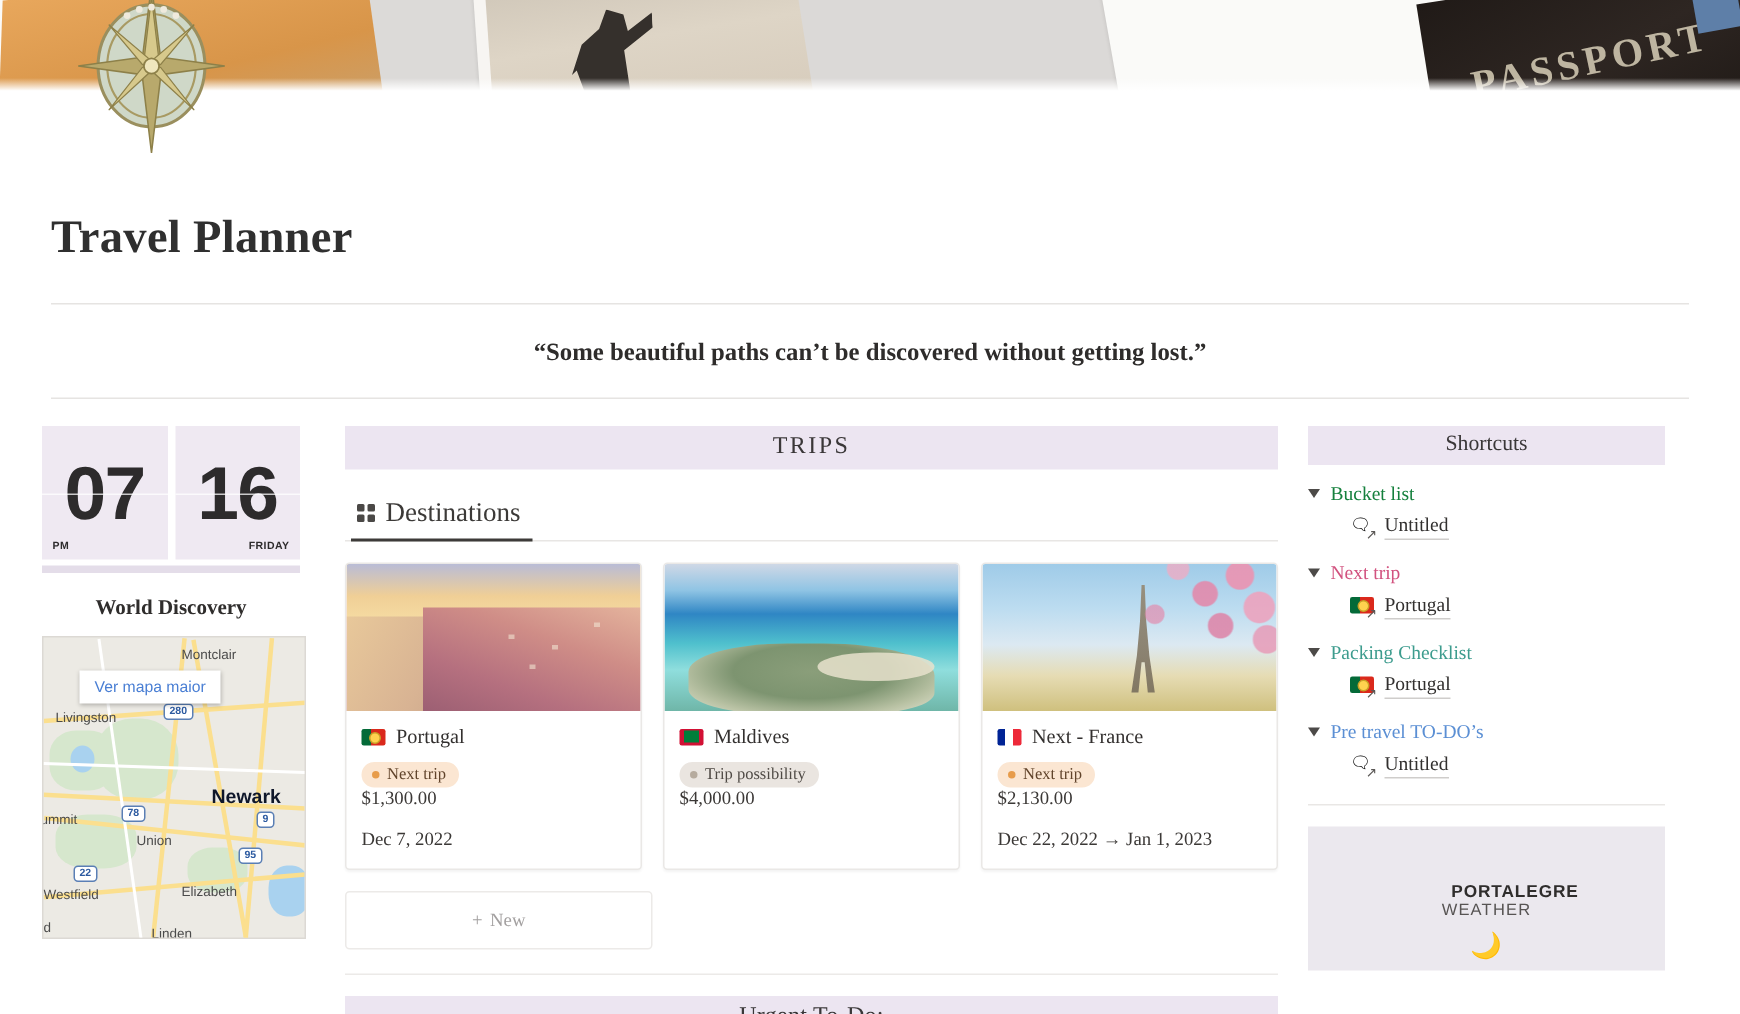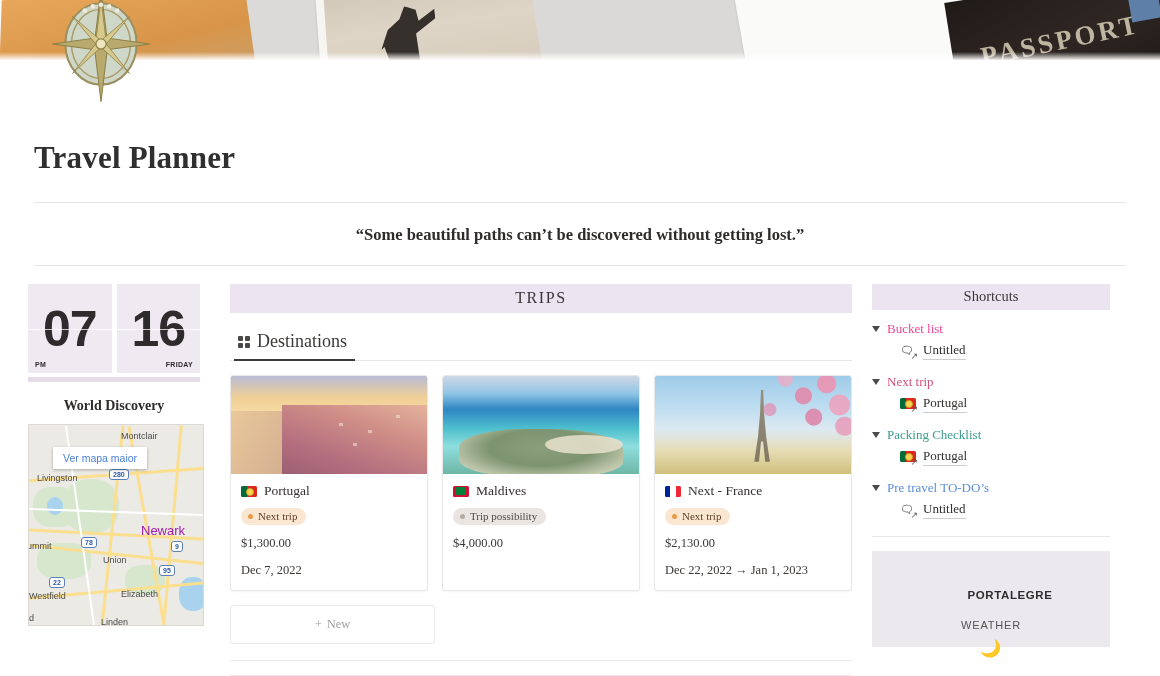--- a/index.html
+++ b/index.html
@@ -187,21 +187,21 @@
   .map-green { position: absolute; background: #d6e7cd; }
   .map-water { position: absolute; background: #a9d2ef; }
   .map-road  { position: absolute; background: #fbdf8e; }
   .map-road.white { background: #ffffff; }
   .map-lbl {
     position: absolute;
     font-family: "Liberation Sans", sans-serif;
     font-size: 9px; color: #4b4b4b;
     white-space: nowrap;
   }
-  .map-lbl.big { font-size: 13px; font-weight: normal; color: #a21caf; }
+  .map-lbl.big { font-size: 13px; font-weight: bold; color: #0f172a; }
   .shield {
     position: absolute;
     font-family: "Liberation Sans", sans-serif;
     font-size: 7px; font-weight: bold;
     color: #2c5aa0; background: #fff;
     border: 1.2px solid #5a7fb5; border-radius: 3px;
     padding: 1px 3px; line-height: 1;
   }
   .ver-mapa {
     position: absolute; left: 24px; top: 22px;
@@ -317,21 +317,20 @@
     font-size: 11px;
   }
   .badge .dot { width:5px; height:5px; border-radius:50%; display:block; }
   .badge.next { background: #fbe6d2; color: #60432a; }
   .badge.next .dot { background: #e79c4b; }
   .badge.poss { background: #eae5e0; color: #4f4a45; }
   .badge.poss .dot { background: #b6ab9e; }
   .card-price, .card-date {
     font-family: "Liberation Serif", serif;
     font-size: 12.5px; color: #3b3836;
-    margin-top: 11px;
   }
   .card-date { margin-top: 12px; }
 
   .new-btn {
     width: 205px; margin-top: 14px;
     border: 1px solid #eceae8;
     border-radius: 3px;
     padding: 11px 0;
     text-align: center;
     font-family: "Liberation Serif", serif;
@@ -386,21 +385,21 @@
     text-align: center;
   }
   .w-city {
     font-family: "Liberation Sans", sans-serif;
     font-size: 11.5px; font-weight: bold;
     letter-spacing: .6px; color: #2f2d2c; padding-left: 38px;
   }
   .w-sub {
     font-family: "Liberation Sans", sans-serif;
     font-size: 11px; letter-spacing: .8px; color: #575453;
-    margin-top: 18px;
+    margin-top: 0;
   }
   .w-moon { margin-top: 9px; font-size: 17px; color:#8d8a8e; line-height: 1; }
 </style>
 </head>
 <body>
 
 <div class="banner">
   <div class="banner-photo">
     <div class="bn-paper-left"></div>
     <div class="bn-cork"></div>
@@ -484,21 +483,21 @@
       <div class="map-road" style="left:82px;top:0;   width:3.2px; height:202px; transform:rotate(6deg)"></div>
       <div class="map-road" style="left:116px;top:0;  width:3px;   height:202px; transform:rotate(-10deg)"></div>
       <div class="map-road" style="left:142px;top:0;  width:2.6px; height:202px; transform:rotate(5deg)"></div>
       <div class="map-road white" style="left:50px;top:0; width:1.6px; height:202px; transform:rotate(-8deg)"></div>
       <div class="map-road white" style="left:0;top:86px; width:176px; height:1.6px; transform:rotate(2deg)"></div>
 
       <div class="map-lbl" style="left:92px; top:6px">Montclair</div>
       <div class="map-lbl" style="left:8px;  top:48px">Livingston</div>
       <div class="map-lbl big" style="left:112px; top:98px">Newark</div>
       <div class="map-lbl" style="left:-2px; top:116px">ummit</div>
-      <div class="map-lbl" style="left:74px; top:130px">Union</div>
+      <div class="map-lbl" style="left:62px; top:130px">Union</div>
       <div class="map-lbl" style="left:0px;  top:166px">Westfield</div>
       <div class="map-lbl" style="left:92px; top:164px">Elizabeth</div>
       <div class="map-lbl" style="left:72px; top:192px">Linden</div>
       <div class="map-lbl" style="left:0px;  top:188px">d</div>
 
       <div class="shield" style="left:80px; top:44px">280</div>
       <div class="shield" style="left:52px; top:112px">78</div>
       <div class="shield" style="left:142px;top:116px">9</div>
       <div class="shield" style="left:130px;top:140px">95</div>
       <div class="shield" style="left:20px; top:152px">22</div>
@@ -596,21 +595,21 @@
 
     <div class="sec-head lower">Urgent To-Do:</div>
   </div>
 
   <div class="col-right">
     <div class="sc-head">Shortcuts</div>
 
     <div class="sc-group">
       <div class="sc-row">
         <span class="caret"></span>
-        <span class="sc-name" style="color:#ec4899">Bucket list</span>
+        <span class="sc-name" style="color:#15803d">Bucket list</span>
       </div>
       <div class="sc-child">
         <span class="pg-ico">
           <span class="glyph">🗨</span>
           <span class="arrow">↗</span>
         </span>
         <span class="sc-child-label">Untitled</span>
       </div>
     </div>
 

